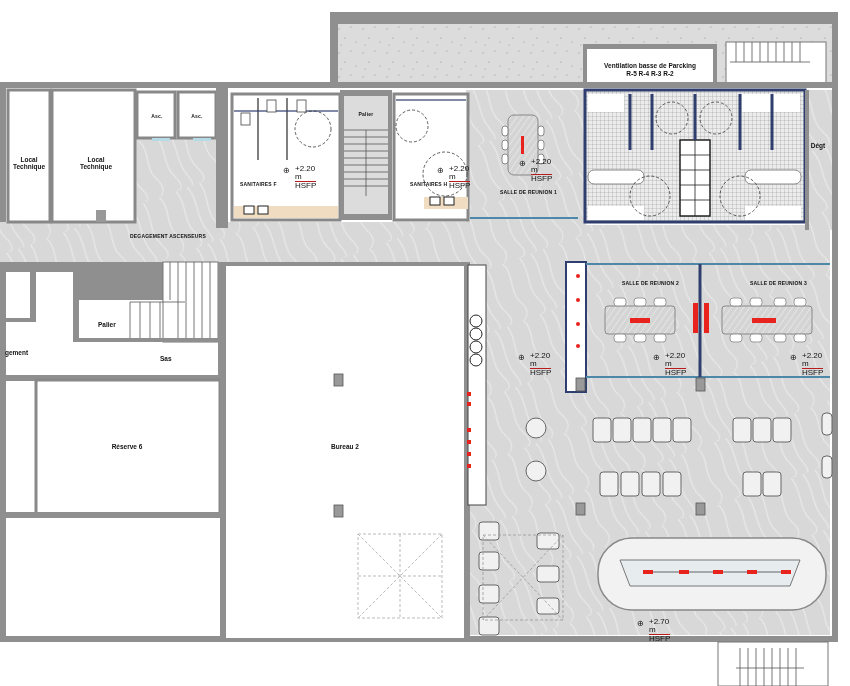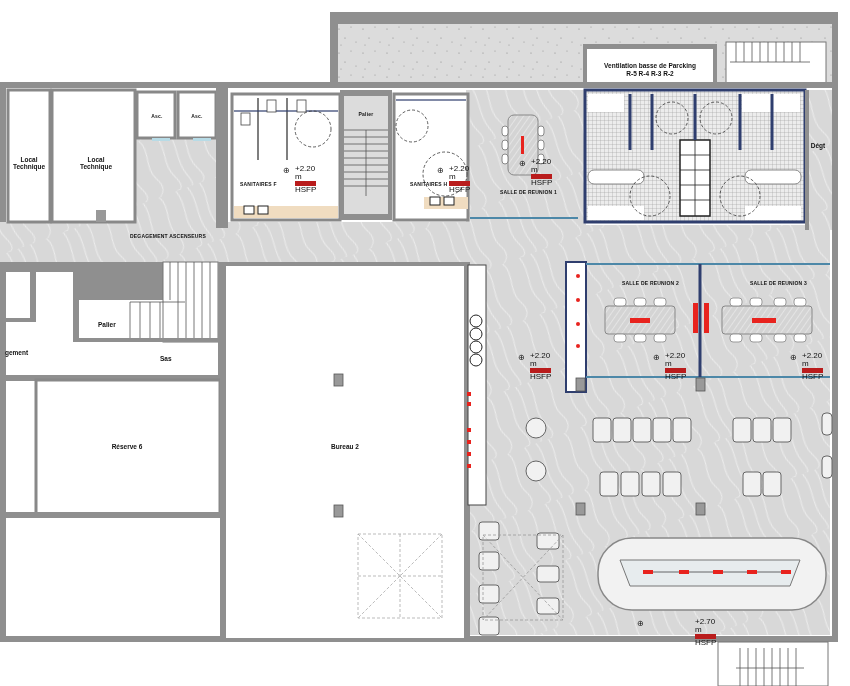--- a/index.html
+++ b/index.html
@@ -3,21 +3,21 @@
 <meta charset="utf-8">
 <style>
   html,body{margin:0;padding:0;background:#fff;}
   body{width:850px;height:686px;position:relative;overflow:hidden;font-family:"Liberation Sans",sans-serif;}
   svg{position:absolute;left:0;top:0;}
   .lbl{position:absolute;font-family:"Liberation Sans",sans-serif;color:#111;white-space:nowrap;line-height:1.05;}
   .lbl.c{text-align:center;transform:translateX(-50%);}
   .tiny{font-size:5px;font-weight:bold;letter-spacing:0.2px;}
   .small{font-size:6.5px;font-weight:bold;}
   .lvl{position:absolute;font-size:8px;color:#111;line-height:8px;}
-  .lvl .v{border-bottom:5px solid #b91c1c;display:block;}
+  .lvl .v{border-bottom:1px solid #b91c1c;display:block;}
 </style>
 </head>
 <body>
 
 <svg width="850" height="686" viewBox="0 0 850 686">
   <defs>
     <pattern id="grid" width="4" height="4" patternUnits="userSpaceOnUse">
       <rect width="4" height="4" fill="#ececec"></rect>
       <path d="M4 0H0V4" fill="none" stroke="#9a9a9a" stroke-width="0.6"></path>
     </pattern>
@@ -331,13 +331,13 @@
 <div class="lbl c small" style="left:345px;top:444px;">Bureau 2</div>
 <div class="lbl tiny" style="left:622px;top:281px;">SALLE DE REUNION 2</div>
 <div class="lbl tiny" style="left:750px;top:281px;">SALLE DE REUNION 3</div>
 
 <div class="lvl" style="left:283px;top:167px;">⊕<span style="position:absolute;left:12px;top:-2px;"><span class="v">+2.20 m</span><span>HSFP</span></span></div>
 <div class="lvl" style="left:437px;top:167px;">⊕<span style="position:absolute;left:12px;top:-2px;"><span class="v">+2.20 m</span><span>HSFP</span></span></div>
 <div class="lvl" style="left:519px;top:160px;">⊕<span style="position:absolute;left:12px;top:-2px;"><span class="v">+2.20 m</span><span>HSFP</span></span></div>
 <div class="lvl" style="left:518px;top:354px;">⊕<span style="position:absolute;left:12px;top:-2px;"><span class="v">+2.20 m</span><span>HSFP</span></span></div>
 <div class="lvl" style="left:653px;top:354px;">⊕<span style="position:absolute;left:12px;top:-2px;"><span class="v">+2.20 m</span><span>HSFP</span></span></div>
 <div class="lvl" style="left:790px;top:354px;">⊕<span style="position:absolute;left:12px;top:-2px;"><span class="v">+2.20 m</span><span>HSFP</span></span></div>
-<div class="lvl" style="left:637px;top:620px;">⊕<span style="position:absolute;left:12px;top:-2px;margin-left:46px;"><span class="v">+2.70 m</span><span>HSFP</span></span></div>
+<div class="lvl" style="left:637px;top:620px;">⊕<span style="position:absolute;left:12px;top:-2px;"><span class="v">+2.70 m</span><span>HSFP</span></span></div>
 
 </body></html>

